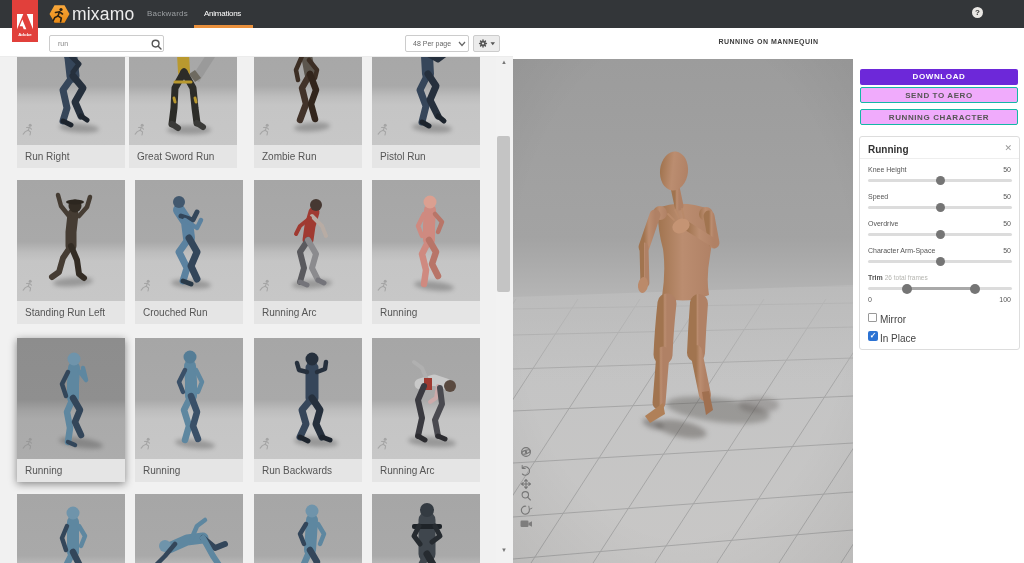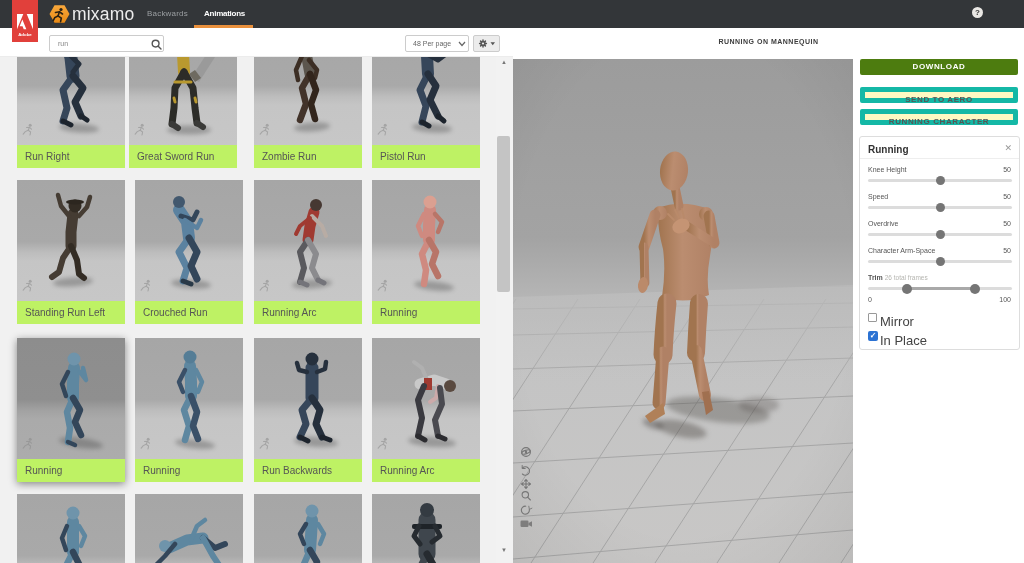--- a/index.html
+++ b/index.html
@@ -17,21 +17,21 @@
  font-size:7px;color:#888;line-height:15px;padding-left:8px}
 #sel{left:405px;top:7px;width:64px;height:17px;border:1px solid #ccc;border-radius:2px;background:#fff;
  font-size:7px;color:#666;line-height:15px;padding-left:7px}
 #gearbtn{left:473px;top:7px;width:27px;height:17px;border:1px solid #ccc;border-radius:2px;background:#ececec}
 
 #gridwrap{left:0;top:57px;width:496px;height:506px;background:#f1f1f1;overflow:hidden}
 .card{position:absolute;width:108px;background:#fff}
 .thumb{position:relative;width:108px;height:121px;overflow:hidden;
  background:linear-gradient(#a6a6a6 0%,#a9a9a9 51%,#bdbdbd 60%,#c5c5c5 67%,#c7c7c7 100%)}
 .thumb.dark{background:linear-gradient(#8d8d8d 0%,#8f8f8f 51%,#a2a2a2 60%,#aaa 67%,#acacac 100%)}
-.lbl{height:23px;font-size:10px;color:#555;line-height:23px;padding-left:8px;white-space:nowrap;background:#bef264}
+.lbl{height:23px;font-size:10px;color:#555;line-height:23px;padding-left:8px;white-space:nowrap;background:#e5e5e5}
 .selcard{box-shadow:0 2px 8px rgba(0,0,0,.45)}
 .ricon{position:absolute;left:5px;bottom:5px;opacity:.55}
 
 #sbar{left:496px;top:57px;width:17px;height:506px;background:#f2f2f2}
 #sthumb{left:1px;top:79px;width:13px;height:156px;background:#c4c4c4;border-radius:2px}
 .sarrow{left:5px;font-size:6px;color:#777}
 
 #vhead{left:513px;top:28px;width:511px;height:31px;background:#fff}
 #vtitle{left:513px;top:38px;width:511px;text-align:center;font-size:7px;font-weight:bold;color:#3c3c3c;letter-spacing:.5px}
 #vp{left:513px;top:59px;width:340px;height:504px;overflow:hidden}
@@ -39,36 +39,36 @@
 #pbar{left:513px;top:537px;width:340px;height:26px;background:#fff;z-index:3}
 #pauseico{left:7px;top:7px;width:9px;height:11px}
 #psep{left:25px;top:0;width:1px;height:26px;background:#e3e3e3}
 #ptime{left:34px;top:8px;font-size:8px;color:#aaa;font-weight:bold}
 #ptrack{left:72px;top:11px;width:260px;height:3px;background:#ccc;border-radius:2px}
 #pthumb{left:152px;top:-3px;width:9px;height:9px;border-radius:50%;background:#6e6e6e}
 
 #side{left:853px;top:59px;width:171px;height:504px;background:#fff}
 .sbtn{left:7px;width:158px;height:16px;border-radius:2px;font-size:8px;font-weight:bold;letter-spacing:.6px;
  text-align:center;line-height:16px}
-#btn-dl{top:0;background:#4d7c0f;color:#fff}
+#btn-dl{top:10px;background:#6d28d9;color:#fff}
 #btn-aero{top:28px}
 #btn-up{top:50px}
-.graybtn{background:#fef9c3;border:5px solid #14b8a6;color:#555}
+.graybtn{background:#f0abfc;border:1px solid #14b8a6;color:#555}
 #panel{left:6px;top:77px;width:161px;height:214px;background:#fff;border:1px solid #ddd;border-radius:3px}
 #ptitle{left:8px;top:7px;font-size:10px;font-weight:bold;color:#333}
 #pclose{right:7px;top:6px;font-size:9px;color:#999}
 #pdiv{left:0;top:21px;width:159px;height:1px;background:#eee}
 .prow-lbl{left:8px;font-size:7px;color:#555}
 .prow-val{right:8px;font-size:7px;color:#555}
 .strack{left:8px;width:144px;height:3px;background:#dcdcdc;border-radius:2px;position:absolute}
 .sthumb2{position:absolute;top:-3px;width:9px;height:9px;border-radius:50%;background:#757575}
 .trange{position:absolute;top:0;height:3px;background:#a9a9a9}
 .cb{left:8px;width:9px;height:9px;border:1px solid #999;border-radius:1px;background:#fff}
 .cbb{left:8px;width:10px;height:10px;border-radius:2px;background:#2b72d3;color:#fff;font-size:8px;line-height:10px;text-align:center;font-weight:bold}
-.cblbl{left:20px;font-size:13px;color:#444}
+.cblbl{left:20px;font-size:10px;color:#444}
 </style></head><body>
 <div id="app">
     <div id="gridwrap" class="abs">
       <div class="card" style="left:17px;top:-33px">
         <div class="thumb">
           <svg class="abs" style="left:0;top:0" width="108" height="121" viewBox="0 0 108 121">
             <ellipse cx="62" cy="104" rx="20" ry="4.5" fill="#3c3c3c" opacity="0.33" transform="rotate(4 62 104)" style="filter:blur(2px)"></ellipse>
             <g stroke="#36465a" stroke-width="13" fill="none" stroke-linecap="round" stroke-linejoin="round">
               <path d="M50 18 L54 34 L56 52"></path>
             </g>
@@ -775,21 +775,21 @@
         <div class="abs" style="right:8px;top:159px;font-size:7px;color:#555">100</div>
         <div class="abs cb" style="top:176px"></div>
         <div class="abs cblbl" style="top:177px">Mirror</div>
         <div class="abs cbb" style="top:194px">✓</div>
         <div class="abs cblbl" style="top:196px">In Place</div>
       </div>
     </div>
     <div id="nav" class="abs">
       <div id="navunder" class="abs"></div>
       <div class="abs navtab" style="left:147px;color:#9b9fa2">Backwards</div>
-      <div class="abs navtab" style="left:204px;color:#fff;font-weight:bold;letter-spacing:-.25px">Animations</div>
+      <div class="abs navtab" style="left:204px;color:#fff;font-weight:normal;letter-spacing:-.25px">Animations</div>
       <div id="helpq" class="abs">?</div>
       <svg class="abs" style="left:49px;top:3px" width="150" height="22" viewBox="0 0 150 22">
 <defs>
           <linearGradient id="hx" x1="0" y1="0" x2="0" y2="1">
 <stop offset="0" stop-color="#f9a83c"></stop>
             <stop offset="1" stop-color="#e98a15"></stop>
           </linearGradient>
         </defs>
 <polygon points="0.5,11 5.5,2.3 15.5,2.3 20.5,11 15.5,19.7 5.5,19.7" fill="url(#hx)"></polygon>
 <g stroke="#2a2013" stroke-width="1.6" fill="none" stroke-linecap="round">

